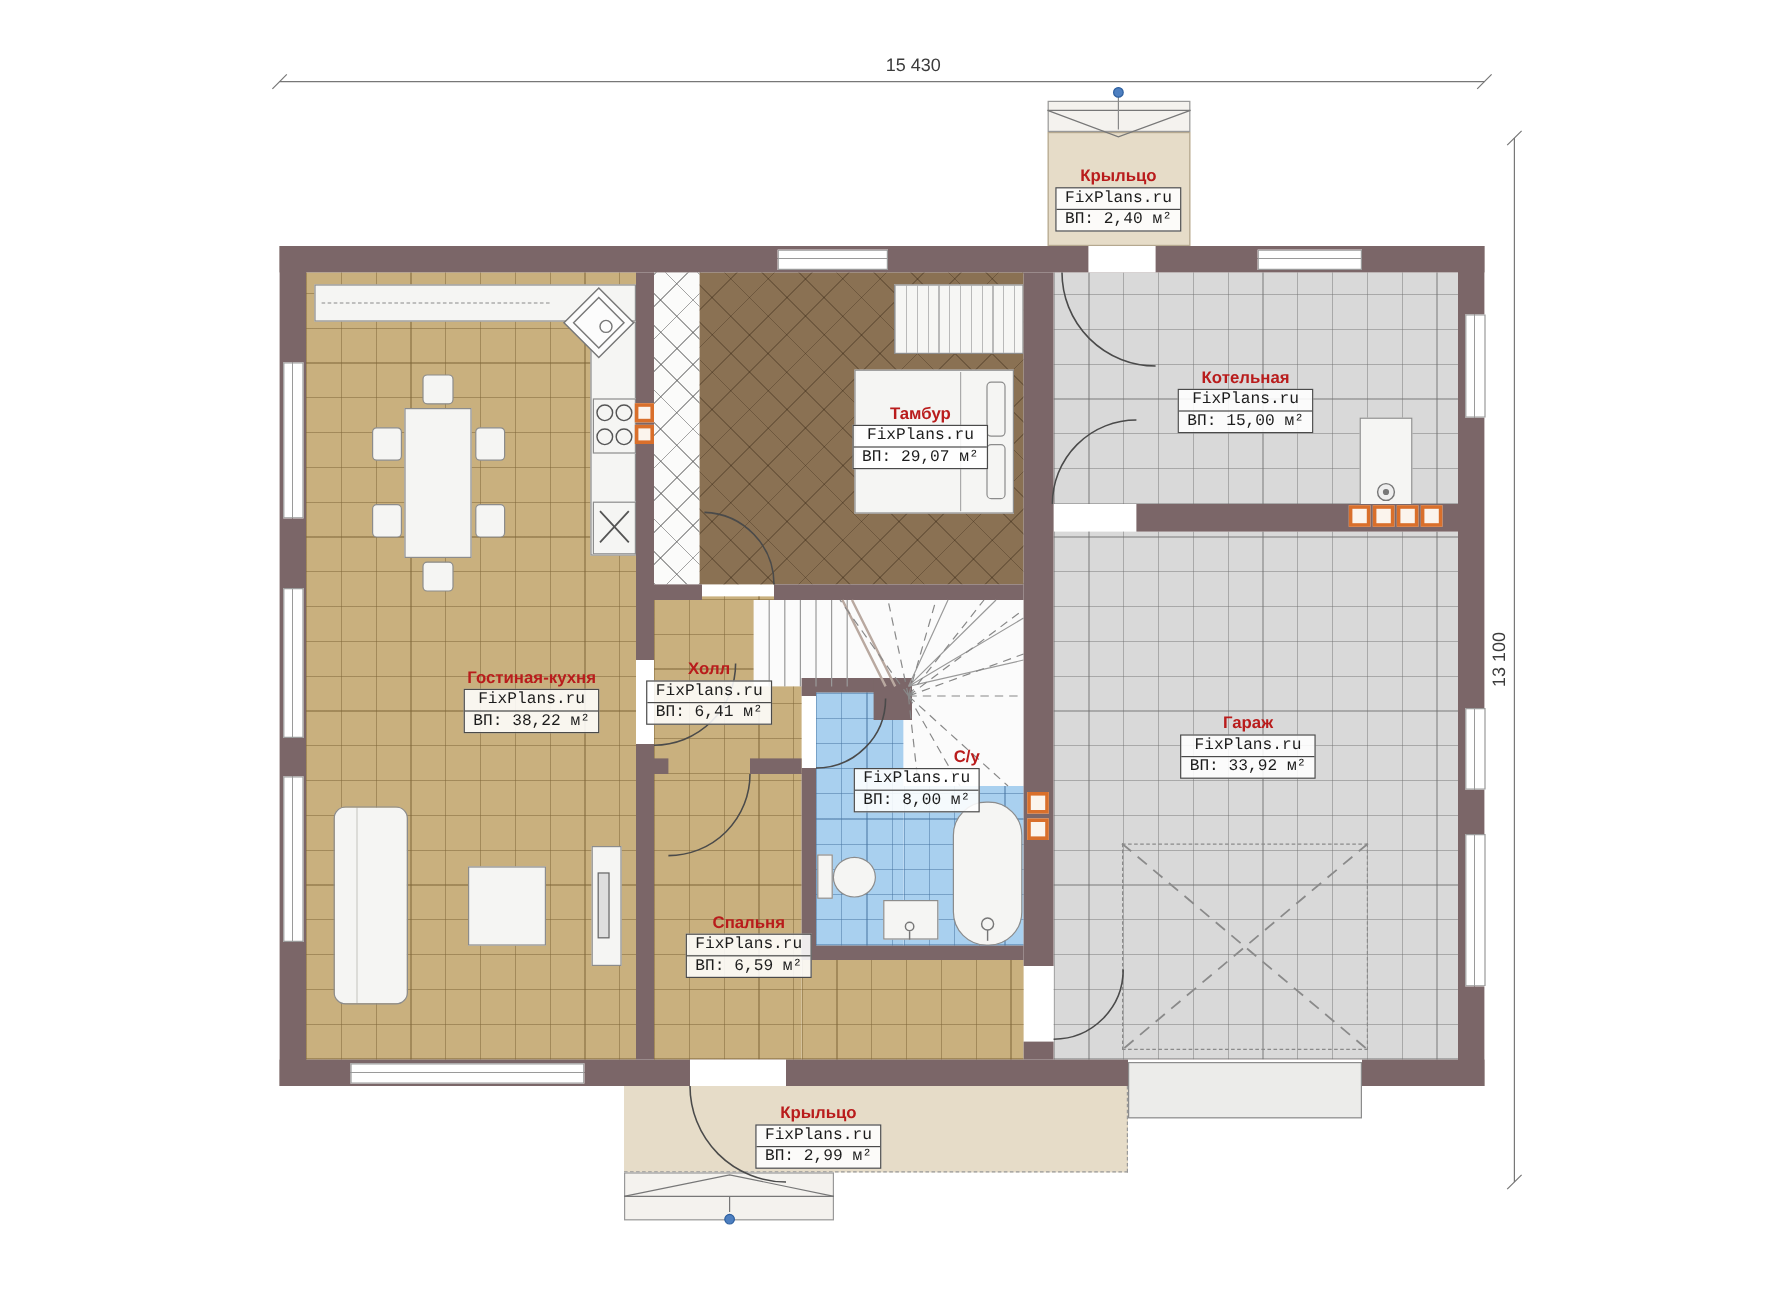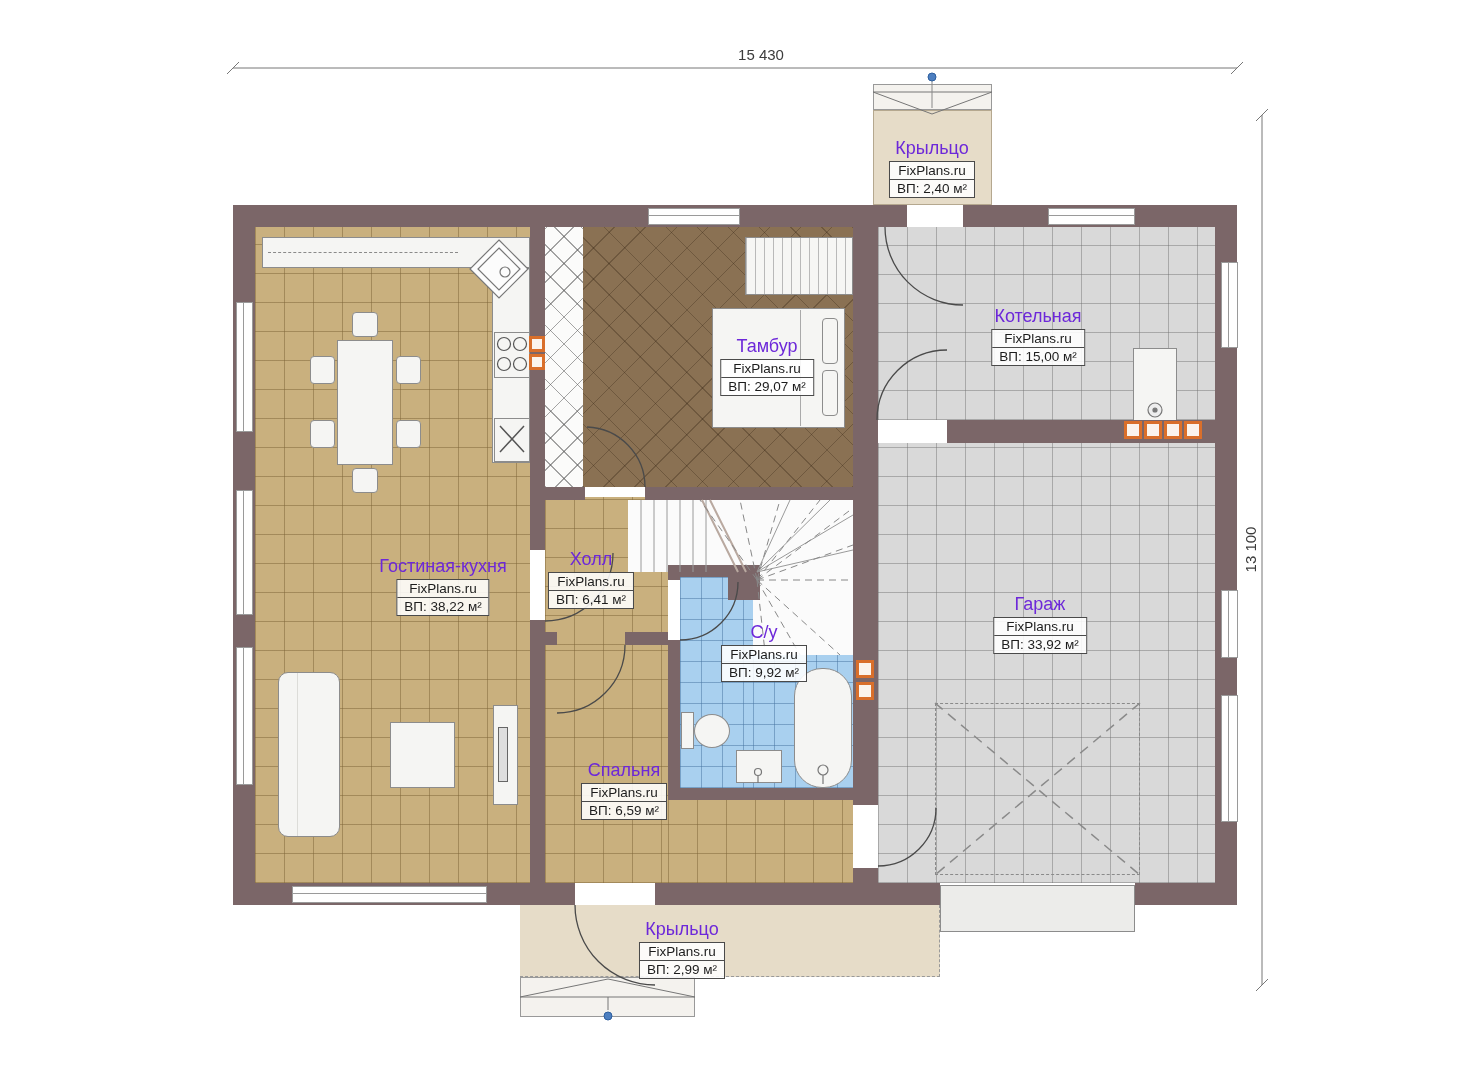--- a/index.html
+++ b/index.html
@@ -36,24 +36,24 @@
   .window-h{position:absolute;background:linear-gradient(#fff 0 7px,#9a9a9a 7px 8px,#fff 8px);
       box-shadow:inset 0 0 0 1px #9a9a9a;z-index:4;}
   .window-v{position:absolute;background:linear-gradient(90deg,#fff 0 7px,#9a9a9a 7px 8px,#fff 8px);
       box-shadow:inset 0 0 0 1px #9a9a9a;z-index:4;}
   .opening{position:absolute;background:#fff;z-index:4;}
   .furn{position:absolute;background:#f5f5f3;border:1px solid #8c8c8c;box-sizing:border-box;z-index:2;}
   .vent{position:absolute;background:#fbf4ed;border:3px solid #d96f2b;box-sizing:border-box;z-index:5;}
   .dashzone{position:absolute;border:1.5px dashed #8a8a8a;box-sizing:border-box;z-index:2;}
   #overlay{position:absolute;left:0;top:0;z-index:6;pointer-events:none;}
   .room-label{position:absolute;z-index:10;transform:translateX(-50%);text-align:center;}
-  .rl-name{font-weight:normal;font-size:18px;color:#6d28d9;white-space:nowrap;margin-bottom:2px;}
+  .rl-name{font-weight:bold;font-size:14px;color:#b91c1c;white-space:nowrap;margin-bottom:2px;}
   .rl-box{display:inline-block;border:1px solid #4a4a4a;background:rgba(255,255,255,.88);
           font-size:13.5px;color:#1c1c1c;}
-  .rl-row{padding:1px 7px;white-space:nowrap;}
+  .rl-row{padding:1px 7px;white-space:nowrap;font-family:Liberation Mono, monospace;}
   .rl-wm{border-bottom:1px solid #4a4a4a;}
   .dim-label{position:absolute;font-size:15px;color:#3c3c3c;z-index:11;text-align:center;}
   .wall{z-index:3;}
 </style>
 </head>
 <body>
 
 <div id="canvas">
 
   <div class="floor-tan" style="left:255px;top:227px;width:275px;height:656px;"></div>
@@ -258,24 +258,24 @@
   <div class="room-label" style="left:395px;top:556px;margin-left:48px;">
     <div class="rl-name">Гостиная-кухня</div>
     <div class="rl-box"><div class="rl-row rl-wm">FixPlans.ru</div>
     <div class="rl-row">ВП: 38,22 м²</div></div>
   </div>
   <div class="room-label" style="left:591px;top:549px;">
     <div class="rl-name">Холл</div>
     <div class="rl-box"><div class="rl-row rl-wm">FixPlans.ru</div>
     <div class="rl-row">ВП: 6,41 м²</div></div>
   </div>
-  <div class="room-label" style="left:764px;top:622px;">
+  <div class="room-label" style="left:764px;top:622px;text-align:right;">
     <div class="rl-name">С/у</div>
     <div class="rl-box"><div class="rl-row rl-wm">FixPlans.ru</div>
-    <div class="rl-row">ВП: 9,92 м²</div></div>
+    <div class="rl-row">ВП: 8,00 м²</div></div>
   </div>
   <div class="room-label" style="left:624px;top:760px;">
     <div class="rl-name">Спальня</div>
     <div class="rl-box"><div class="rl-row rl-wm">FixPlans.ru</div>
     <div class="rl-row">ВП: 6,59 м²</div></div>
   </div>
   <div class="room-label" style="left:1040px;top:594px;">
     <div class="rl-name">Гараж</div>
     <div class="rl-box"><div class="rl-row rl-wm">FixPlans.ru</div>
     <div class="rl-row">ВП: 33,92 м²</div></div>

